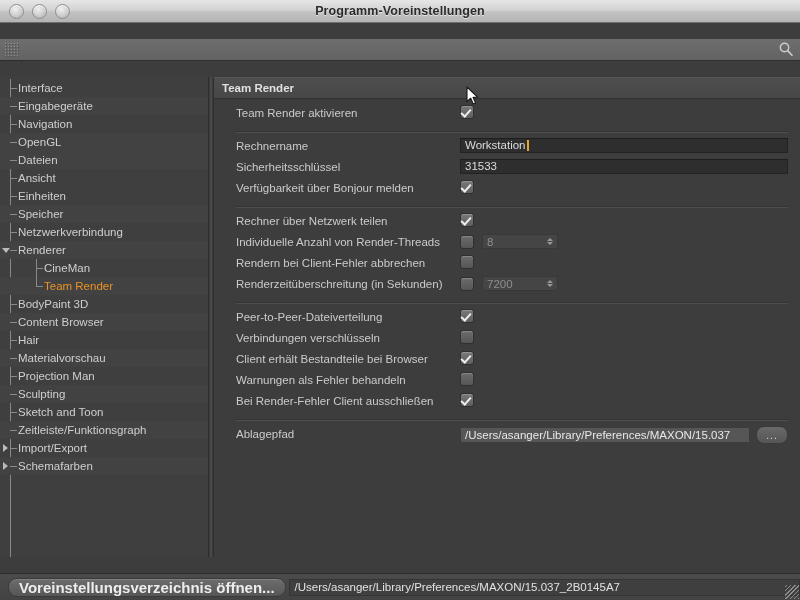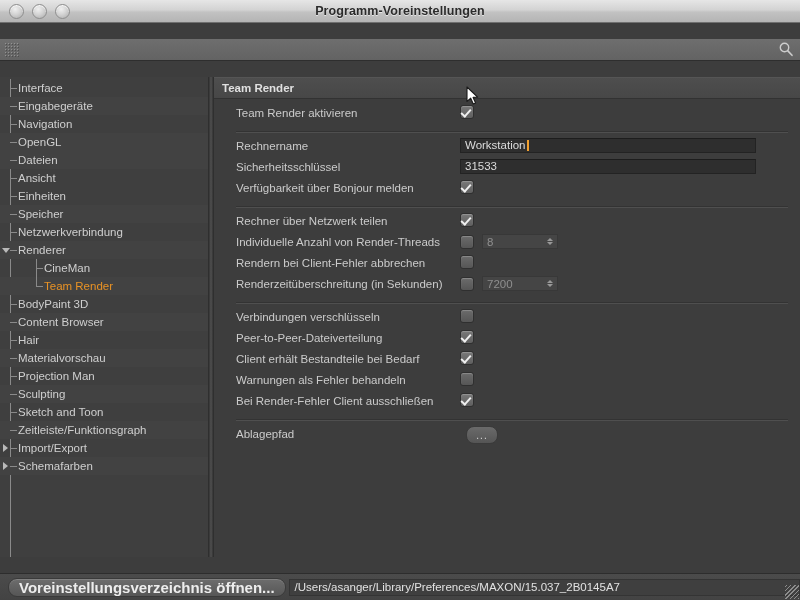--- a/index.html
+++ b/index.html
@@ -197,21 +197,21 @@
     height: 15px; line-height: 15px;
     background: #2e2e2e;
     border: 1px solid #232323;
     border-top-color: #1d1d1d;
     color: #dcdcdc; font-size: 11.5px;
     padding: 0 4px;
     box-sizing: border-box;
     white-space: nowrap; overflow: hidden;
     display: flex; align-items: center;
   }
-  .textfield.wide { width: 296px; }
+  .textfield.wide { width: 328px; }
   .caret {
     display: inline-block; width: 2px; height: 11px;
     background: #f0a030; margin-left: 1px;
   }
 
   .numfield {
     width: 76px; height: 15px;
     background: #454545;
     border: 1px solid #383838;
     color: #8f8f8f; font-size: 11.5px;
@@ -441,70 +441,73 @@
                 <div class="spin">
                   <i class="up"></i>
                   <i class="dn"></i>
                 </div>
               </div>
             </div>
           </div>
           <div class="sep"></div>
           <div class="row">
             <div class="label-col">
+              <span class="row-label">Peer-to-Peer-Dateiverteilung</span>
+              <span class="leader"></span>
+            </div>
+            <div class="ctrl-wrap">
+              <div class="checkbox checked"></div>
+            </div>
+          </div>
+          <div class="row">
+            <div class="label-col">
               <span class="row-label">Verbindungen verschlüsseln</span>
               <span class="leader"></span>
             </div>
             <div class="ctrl-wrap">
               <div class="checkbox off"></div>
             </div>
           </div>
           <div class="row">
             <div class="label-col">
-              <span class="row-label">Peer-to-Peer-Dateiverteilung</span>
+              <span class="row-label">Client erhält Bestandteile bei Browser</span>
               <span class="leader"></span>
             </div>
             <div class="ctrl-wrap">
               <div class="checkbox checked"></div>
             </div>
           </div>
           <div class="row">
             <div class="label-col">
-              <span class="row-label">Client erhält Bestandteile bei Bedarf</span>
+              <span class="row-label">Warnungen als Fehler behandeln</span>
+              <span class="leader"></span>
+            </div>
+            <div class="ctrl-wrap">
+              <div class="checkbox off"></div>
+            </div>
+          </div>
+          <div class="row">
+            <div class="label-col">
+              <span class="row-label">Bei Render-Fehler Client ausschließen</span>
               <span class="leader"></span>
             </div>
             <div class="ctrl-wrap">
               <div class="checkbox checked"></div>
             </div>
           </div>
-          <div class="row">
-            <div class="label-col">
-              <span class="row-label">Warnungen als Fehler behandeln</span>
-              <span class="leader"></span>
-            </div>
-            <div class="ctrl-wrap">
-              <div class="checkbox off"></div>
-            </div>
-          </div>
-          <div class="row">
-            <div class="label-col">
-              <span class="row-label">Bei Render-Fehler Client ausschließen</span>
-              <span class="leader"></span>
-            </div>
-            <div class="ctrl-wrap">
-              <div class="checkbox checked"></div>
-            </div>
-          </div>
           <div class="sep"></div>
           <div class="row">
             <div class="label-col">
               <span class="row-label">Ablagepfad</span>
               <span class="leader"></span>
             </div>
             <div class="ctrl-wrap">
+              <div class="path-field">
+                <span>/Users/asanger/Library/Preferences/MAXON/15.037</span>
+              </div>
               <div class="dots-btn">...</div>
             </div>
           </div>
         </div>
     </div>
   </div>
 
   <div class="statusbar">
     <div class="status-btn">Voreinstellungsverzeichnis öffnen...</div>
     <div class="status-path">/Users/asanger/Library/Preferences/MAXON/15.037_2B0145A7</div>

